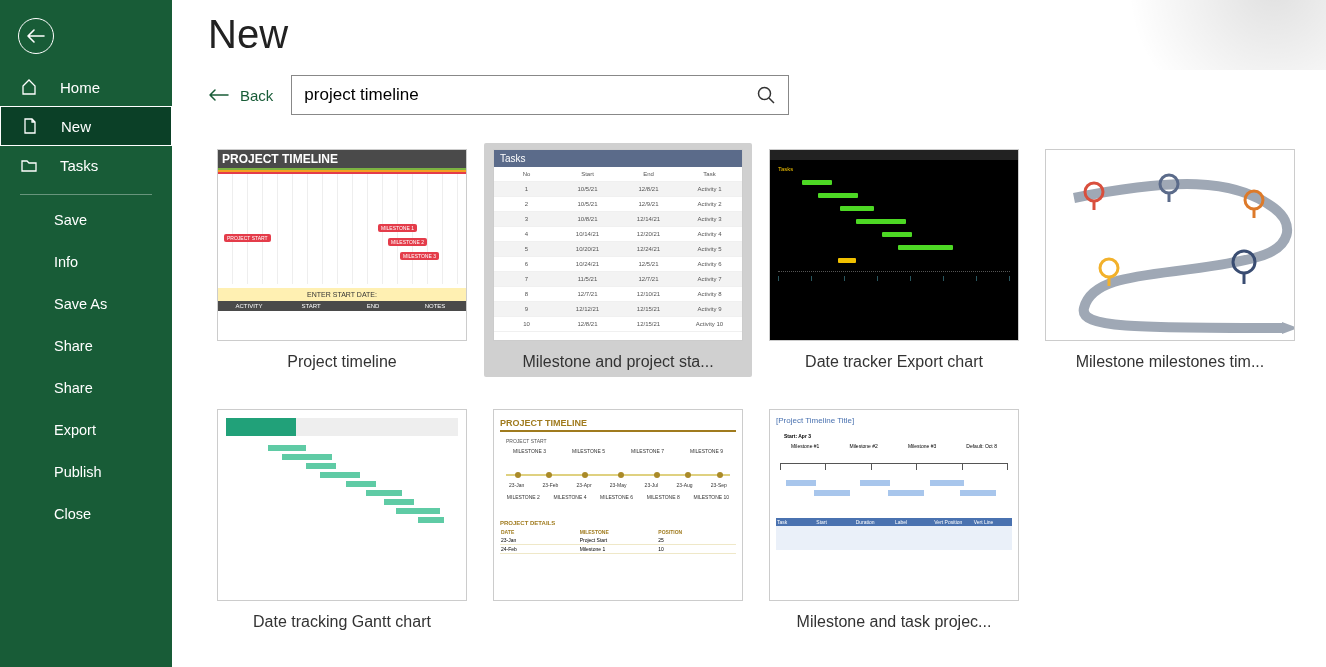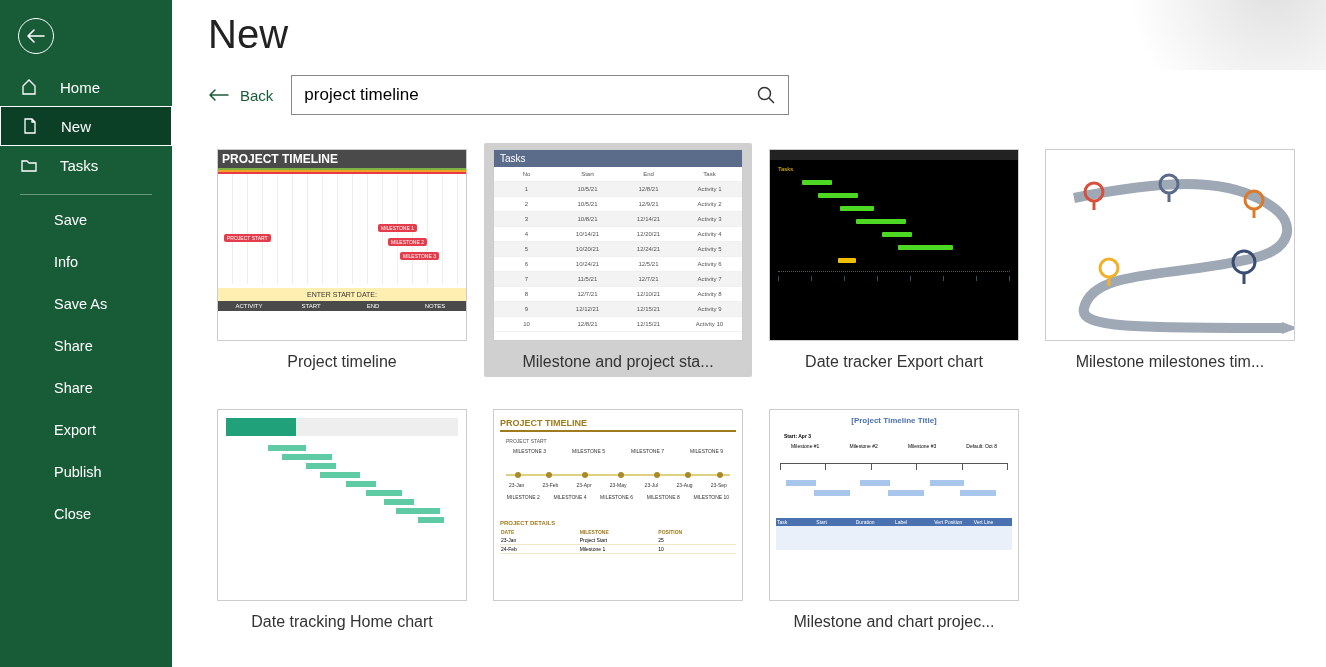--- a/index.html
+++ b/index.html
@@ -174,21 +174,21 @@
   .th7 .ttl{font-size:9px;color:#a07b1e;font-weight:bold;border-bottom:2px solid #a07b1e;padding:2px 0;}
   .th7 .axis{height:2px;background:#dfd180;margin:20px 6px 6px 6px;position:relative;}
   .th7 .dot{width:6px;height:6px;background:#aa8a28;border-radius:50%;position:absolute;top:-2px;}
   .th7 .ms{display:flex;justify-content:space-around;font-size:5px;color:#333;margin-top:4px;}
   .th7 .pd{font-size:6px;font-weight:bold;color:#a07b1e;margin-top:20px;}
   .th7 .tbl{font-size:5px;margin-top:2px;}
   .th7 .tbl .h{display:flex;color:#a07b1e;font-weight:bold;}
   .th7 .tbl .h span,.th7 .tbl .r span{flex:1;padding:1px;}
   .th7 .tbl .r{display:flex;border-bottom:1px solid #efe8c8;}
   .th8{padding:6px;font-size:5px;}
-  .th8 .ttl{text-align:center;color:#4a72b0;font-size:8px;font-weight:bold;}
+  .th8 .ttl{text-align:left;color:#4a72b0;font-size:8px;}
   .th8 .tl{border-top:1.5px solid #555;margin:14px 4px 0 4px;display:flex;justify-content:space-between;position:relative;}
   .th8 .tick{width:1px;height:6px;background:#555;}
   .th8 .gseg{position:absolute;top:10px;height:6px;background:#a8c6ec;}
   .th8 .tbl{margin-top:48px;}
   .th8 .tbl .h{display:flex;background:#4a72b0;color:#fff;}
   .th8 .tbl .h span{flex:1;padding:1px;}
   .th8 .tbl .r{display:flex;}
   .th8 .tbl .r span{flex:1;padding:1px;background:#eaf0f9;}
   .wash {
     position:absolute; top:0; right:0; width:260px;height:70px;
@@ -435,21 +435,21 @@
               <div class="gbar" style="width:40px;margin-left:62px"></div>
               <div class="gbar" style="width:30px;margin-left:88px"></div>
               <div class="gbar" style="width:36px;margin-left:108px"></div>
               <div class="gbar" style="width:30px;margin-left:126px"></div>
               <div class="gbar" style="width:44px;margin-left:138px"></div>
               <div class="gbar" style="width:26px;margin-left:160px"></div>
             </div>
           </div>
         </div>
       </div>
-      <div class="tpl-label">Date tracking Home chart</div>
+      <div class="tpl-label">Date tracking Gantt chart</div>
     </div>
 
     <div class="tpl-card">
       <div class="tpl-thumb">
         <div class="th7">
           <div class="ttl">PROJECT TIMELINE</div>
           <div style="font-size:5px;margin:6px 6px 0 6px;color:#555">PROJECT START</div>
           <div class="ms">
               <span>MILESTONE 3</span>
               <span>MILESTONE 5</span>
@@ -557,17 +557,17 @@
                 <span>&nbsp;</span>
                 <span>&nbsp;</span>
                 <span>&nbsp;</span>
                 <span>&nbsp;</span>
                 <span>&nbsp;</span>
                 <span>&nbsp;</span>
               </div>
           </div>
         </div>
       </div>
-      <div class="tpl-label">Milestone and chart projec...</div>
+      <div class="tpl-label">Milestone and task projec...</div>
     </div>
 
   </div>
 </main>
 
 </body></html>

